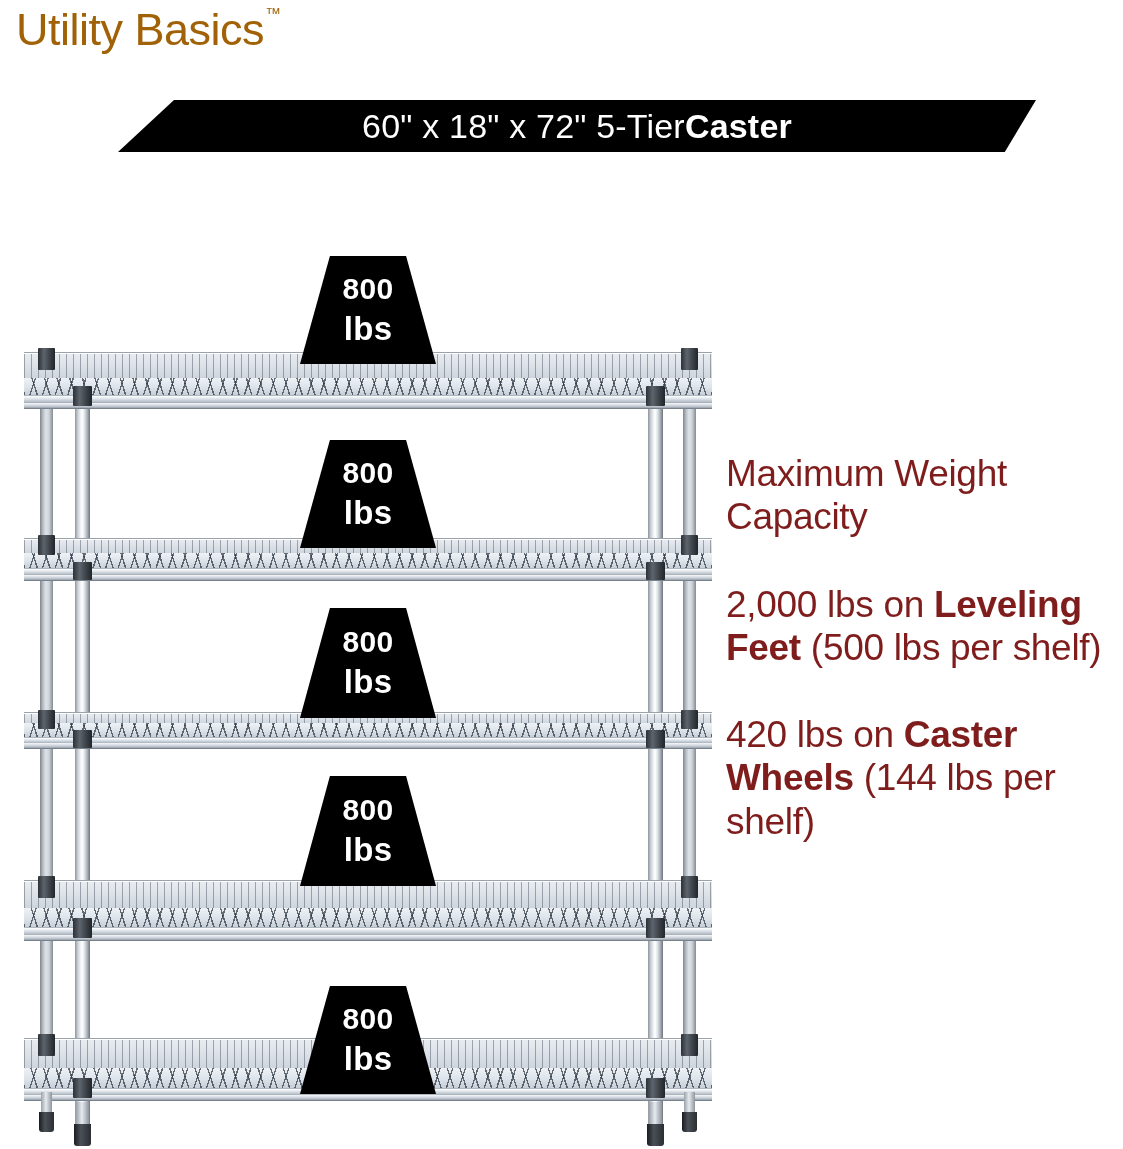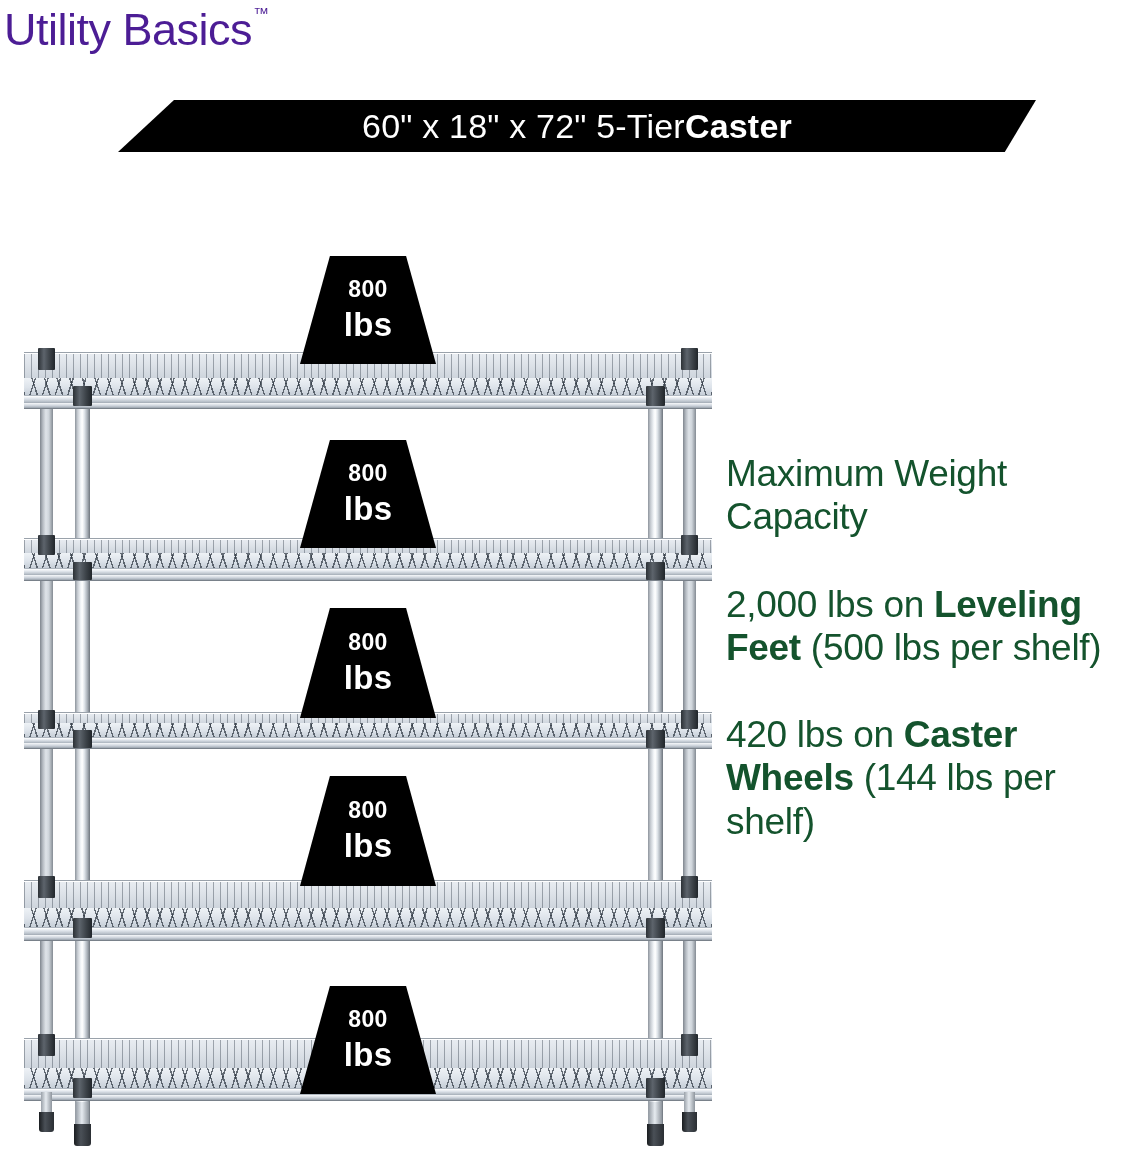--- a/index.html
+++ b/index.html
@@ -9,23 +9,23 @@
     background:#ffffff;
     font-family:"Liberation Sans", sans-serif;
     color:#111111;
     overflow:hidden;
     position:relative;
   }
   #stage{position:relative;width:1123px;height:1149px;}
 
   
   .brand{
-    position:absolute;left:4px;top:4px;
+    position:absolute;left:16px;top:4px;
     font-size:45px;font-weight:400;letter-spacing:-0.5px;
-    color:#4c1d95;white-space:nowrap;
+    color:#a16207;white-space:nowrap;
   }
   .brand .tm{
     font-size:16px;vertical-align:super;letter-spacing:0;
     position:relative;top:-10px;left:1px;
   }
 
   
   .banner-wrap{position:absolute;left:118px;top:100px;width:918px;height:52px;}
   .banner-shape{
     position:absolute;inset:0;
@@ -35,21 +35,21 @@
   .banner-text{
     position:absolute;left:0;top:0;width:100%;height:100%;
     display:flex;align-items:center;justify-content:center;
     color:#ffffff;font-size:34px;letter-spacing:0.2px;
     white-space:nowrap;
   }
   .banner-text b{font-weight:700;}
 
   
   .copy{position:absolute;left:726px;top:452px;width:392px;}
-  .copy p{margin:0;font-size:37px;line-height:1.17;color:#14532d;letter-spacing:-0.3px;}
+  .copy p{margin:0;font-size:37px;line-height:1.17;color:#7f1d1d;letter-spacing:-0.3px;}
   .copy p b{font-weight:700;}
   .copy .gap-a{margin-top:44px;}
   .copy .gap-b{margin-top:44px;}
 
   
   .rack{position:absolute;left:18px;top:330px;width:700px;height:810px;}
 
   .post{position:absolute;background:linear-gradient(to right,
       #8d949c 0%, #c9ced4 18%, #f2f5f8 38%, #ffffff 48%,
       #e2e7ec 62%, #a9b0b8 82%, #6e757d 100%);
@@ -104,21 +104,21 @@
   }
 
   
   .weight{
     position:absolute;
     background:#000000;
     display:flex;flex-direction:column;align-items:center;justify-content:center;
     color:#ffffff;
     clip-path:polygon(22% 0%, 78% 0%, 100% 100%, 0% 100%);
   }
-  .weight .num{font-size:23px;font-weight:700;line-height:1.02;letter-spacing:0.3px;}
+  .weight .num{font-size:30px;font-weight:700;line-height:1.02;letter-spacing:0.3px;}
   .weight .unit{font-size:33px;font-weight:700;line-height:1.02;letter-spacing:0.3px;margin-top:7px;}
 </style>
 </head>
 <body>
 
 <div id="stage">
 
   <div class="brand">
     <span>Utility Basics</span><span class="tm">™</span>
   </div>

